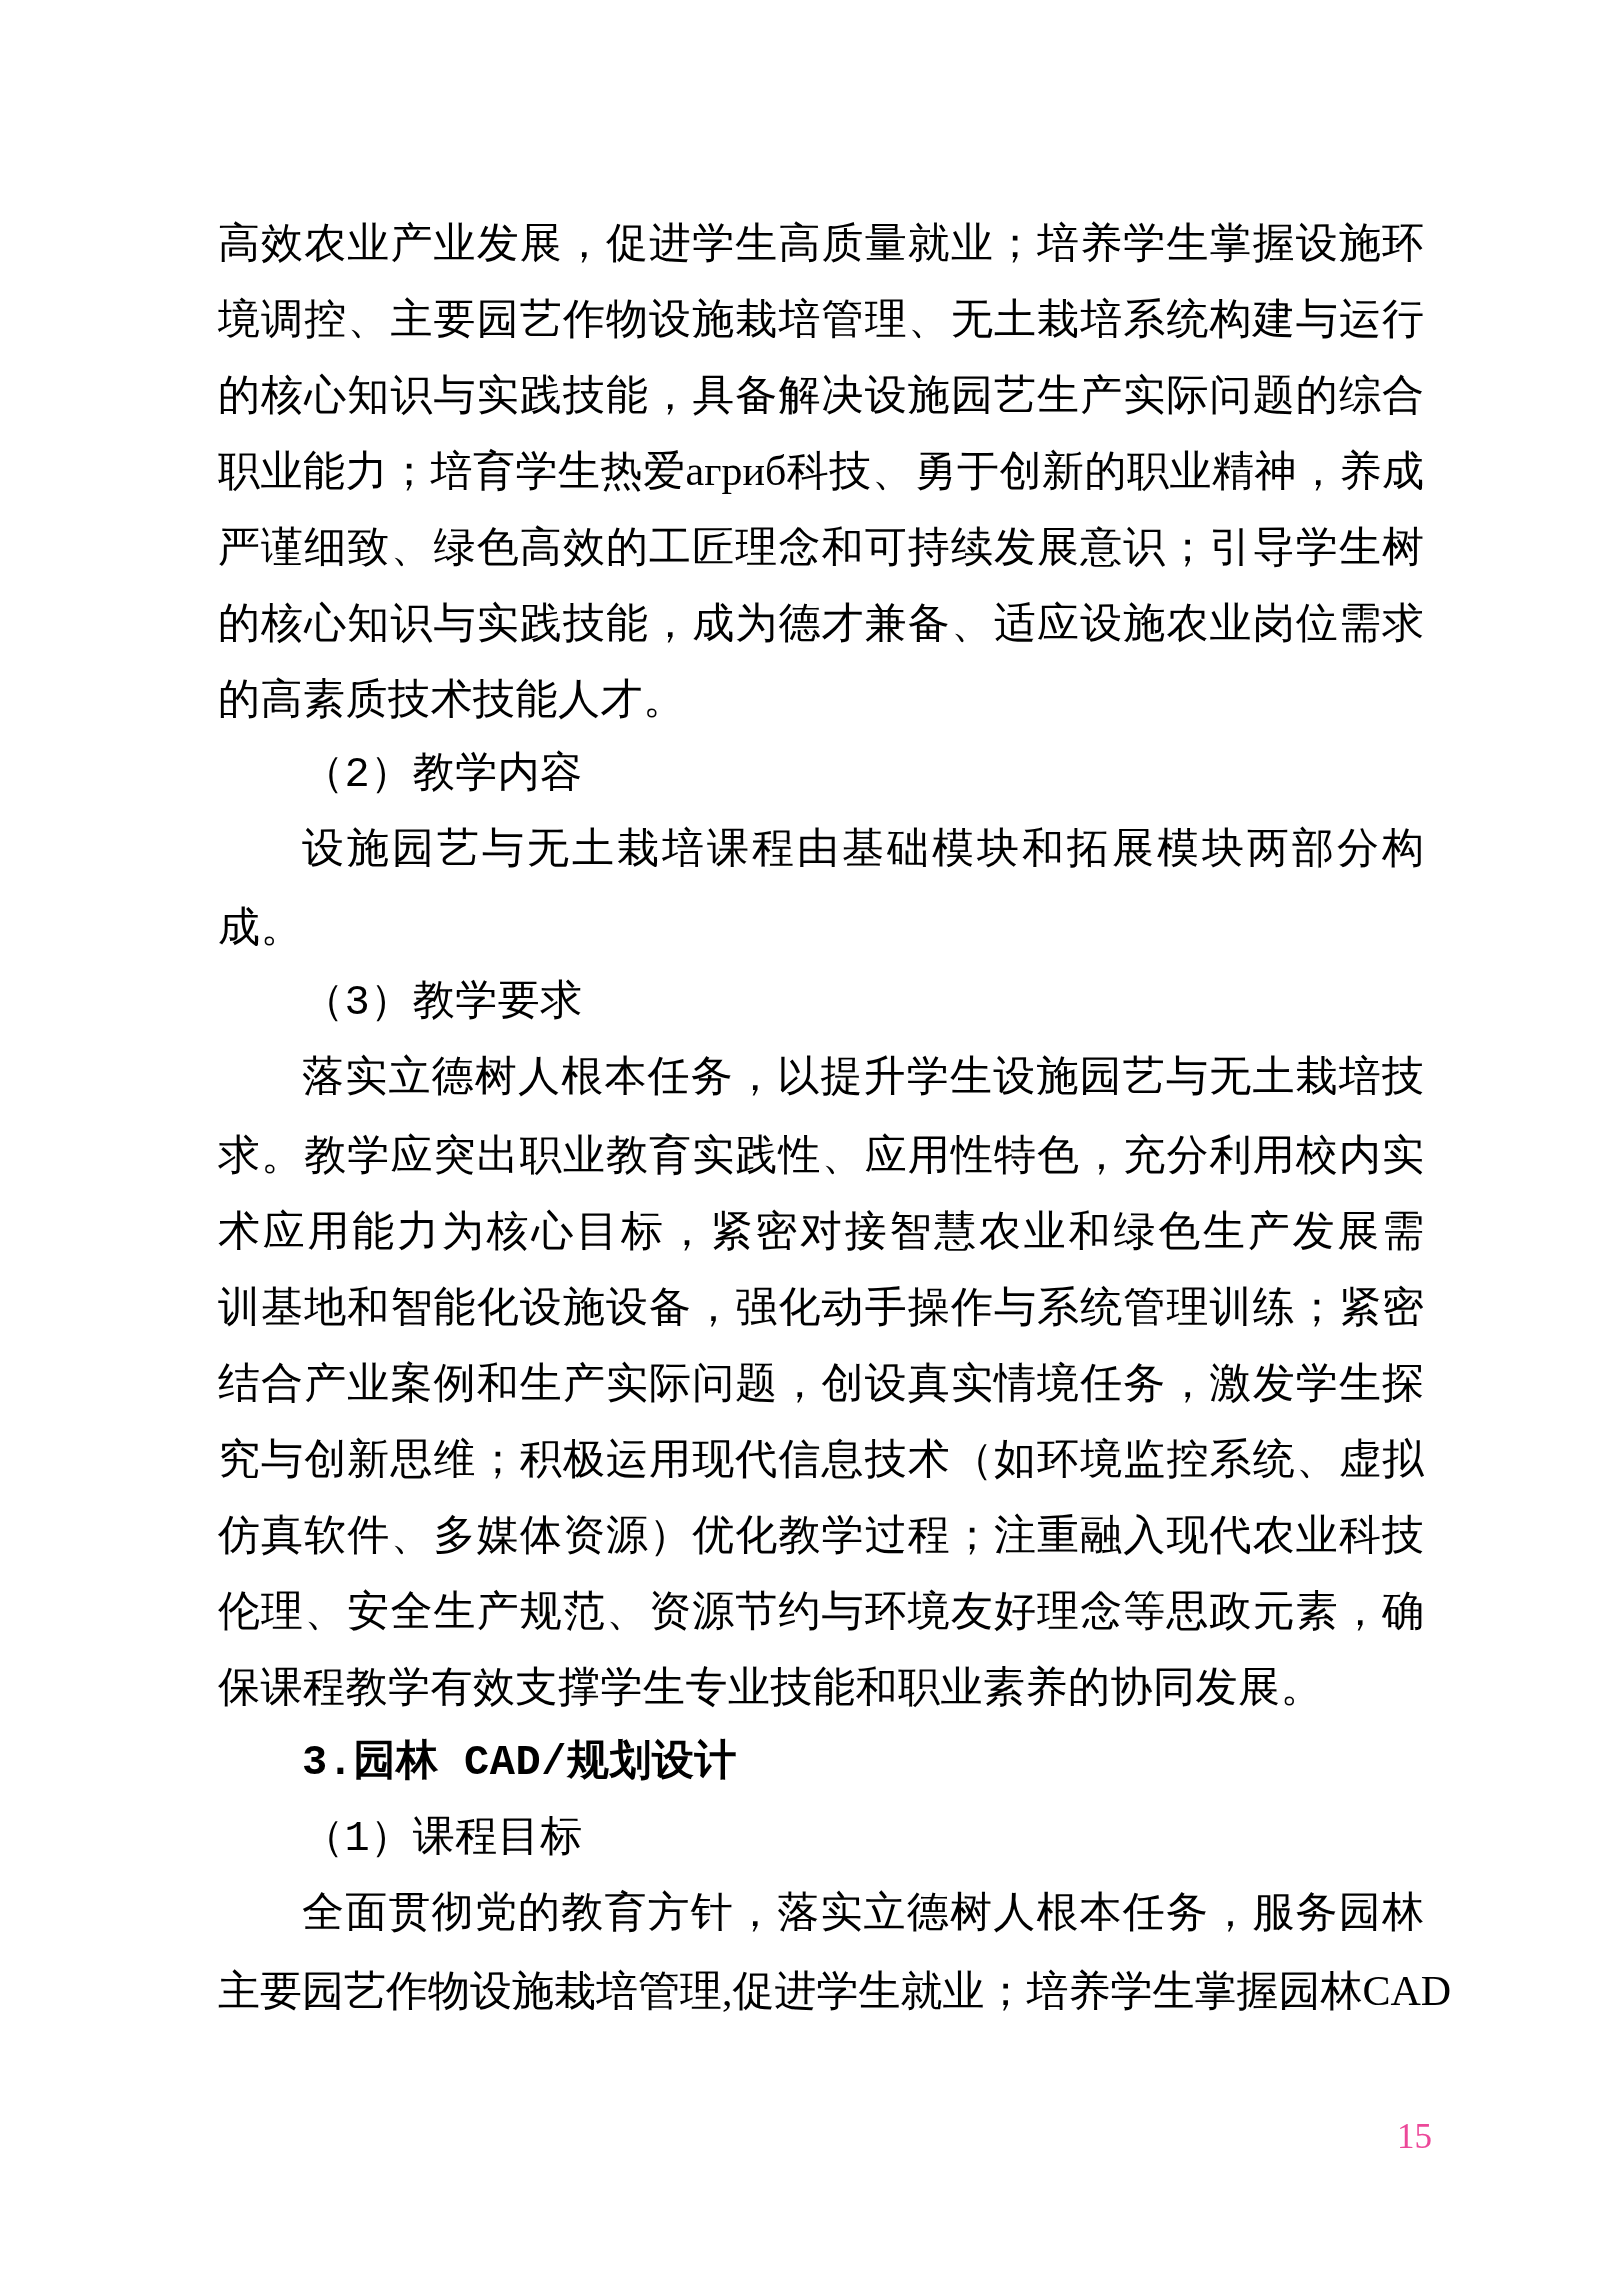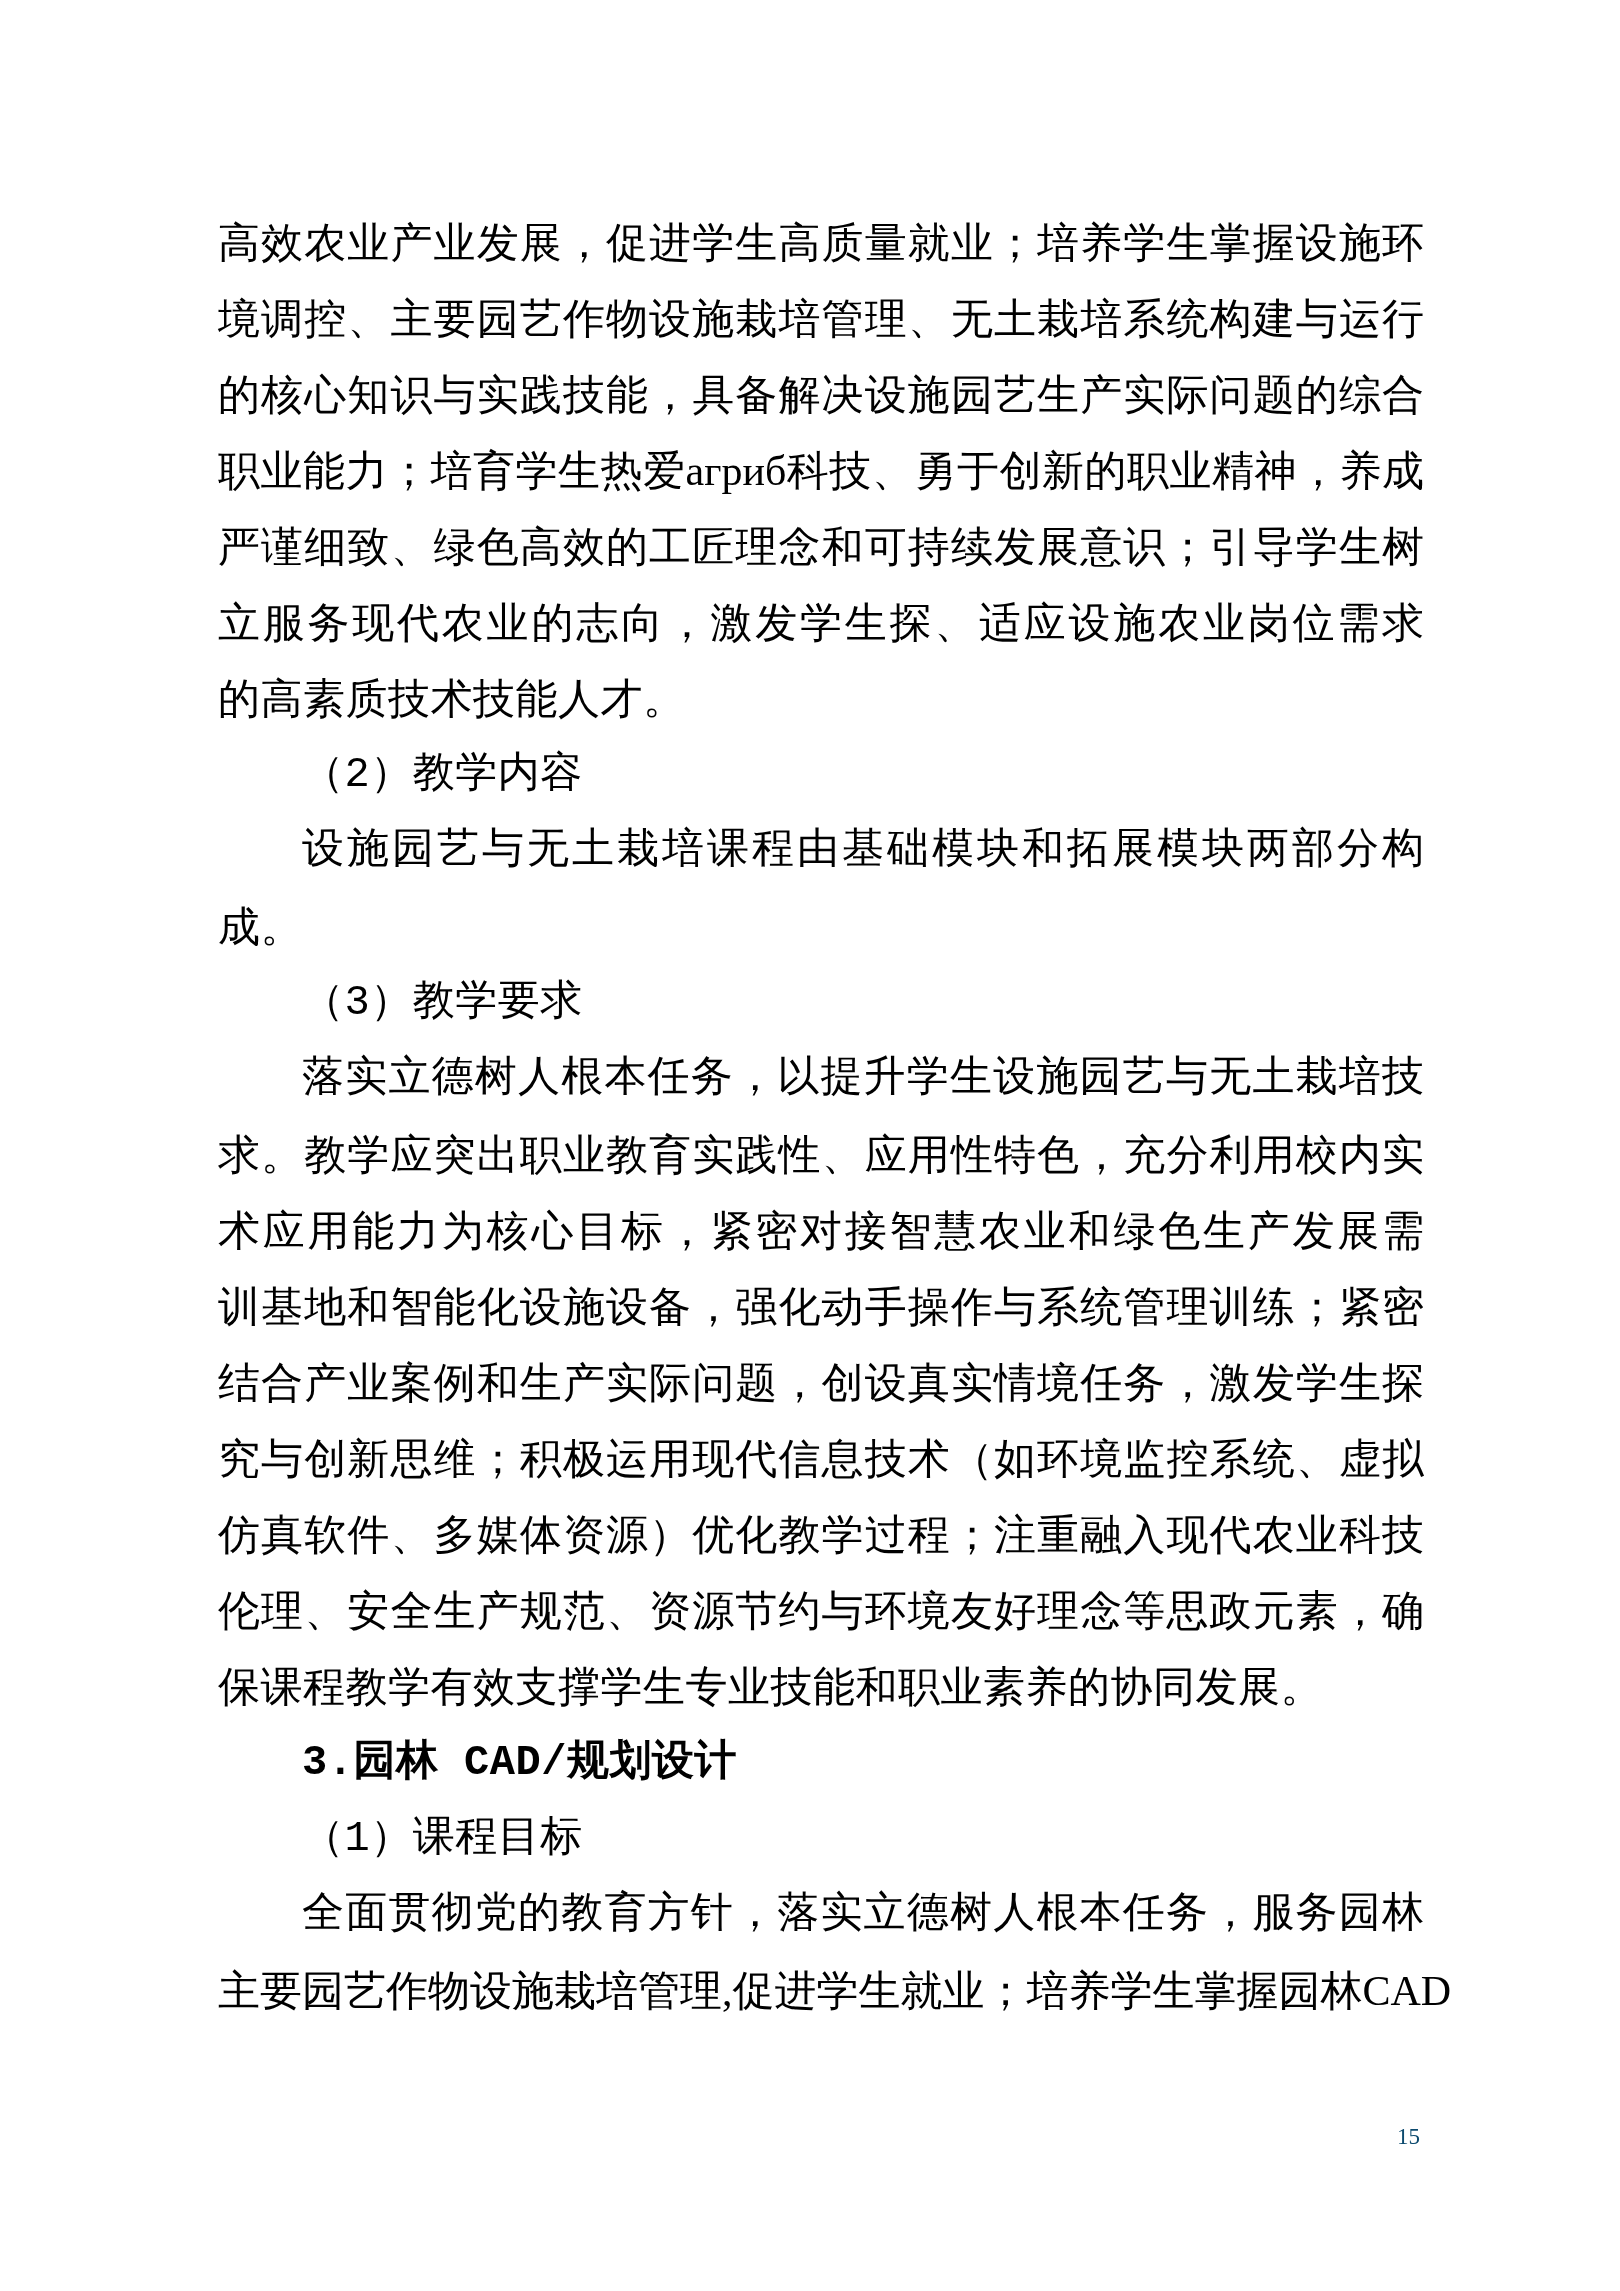--- a/index.html
+++ b/index.html
@@ -47,36 +47,36 @@
     text-indent: 2em;
     font-family: Liberation Mono, monospace;
   }
   .line.bold {
     font-weight: bold;
   }
   .page-number {
     position: absolute;
     left: 1397px;
     top: 2117px;
-    font-size: 23px;
+    font-size: 35px;
     line-height: 39px;
-    color: #0c4a6e;
+    color: #ec4899;
   }
 </style>
 </head>
 <body>
 
 <div class="page">
   <div class="text-block" id="text-block">
       <div class="line justify">高效农业产业发展，促进学生高质量就业；培养学生掌握设施环</div>
       <div class="line justify">境调控、主要园艺作物设施栽培管理、无土栽培系统构建与运行</div>
       <div class="line justify">的核心知识与实践技能，具备解决设施园艺生产实际问题的综合</div>
       <div class="line justify">职业能力；培育学生热爱агриб科技、勇于创新的职业精神，养成</div>
       <div class="line justify">严谨细致、绿色高效的工匠理念和可持续发展意识；引导学生树</div>
-      <div class="line justify">立服务现代农业的志向，激发学生探、适应设施农业岗位需求</div>
+      <div class="line justify">的核心知识与实践技能，成为德才兼备、适应设施农业岗位需求</div>
       <div class="line">的高素质技术技能人才。</div>
       <div class="line indent">（2）教学内容</div>
       <div class="line justify indent">设施园艺与无土栽培课程由基础模块和拓展模块两部分构</div>
       <div class="line">成。</div>
       <div class="line indent">（3）教学要求</div>
       <div class="line justify indent">落实立德树人根本任务，以提升学生设施园艺与无土栽培技</div>
       <div class="line justify">求。教学应突出职业教育实践性、应用性特色，充分利用校内实</div>
       <div class="line justify">术应用能力为核心目标，紧密对接智慧农业和绿色生产发展需</div>
       <div class="line justify">训基地和智能化设施设备，强化动手操作与系统管理训练；紧密</div>
       <div class="line justify">结合产业案例和生产实际问题，创设真实情境任务，激发学生探</div>

